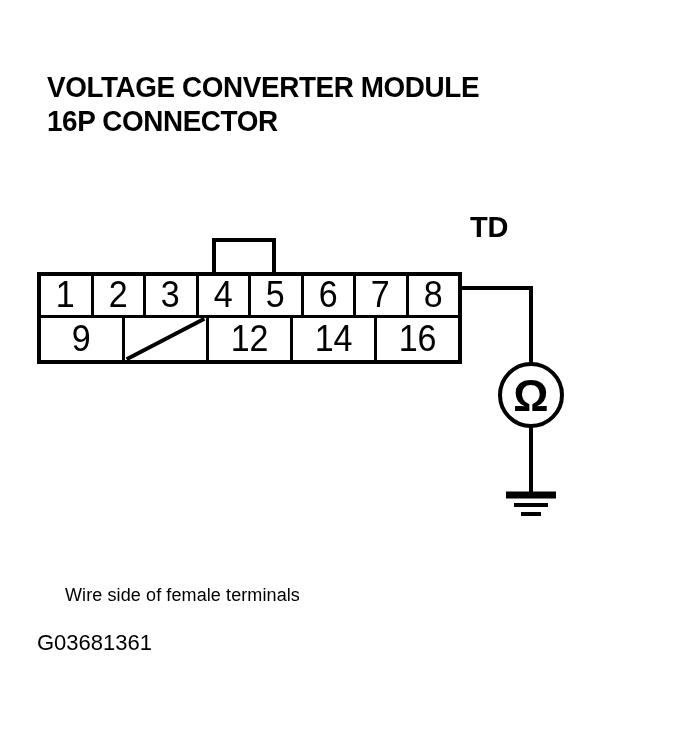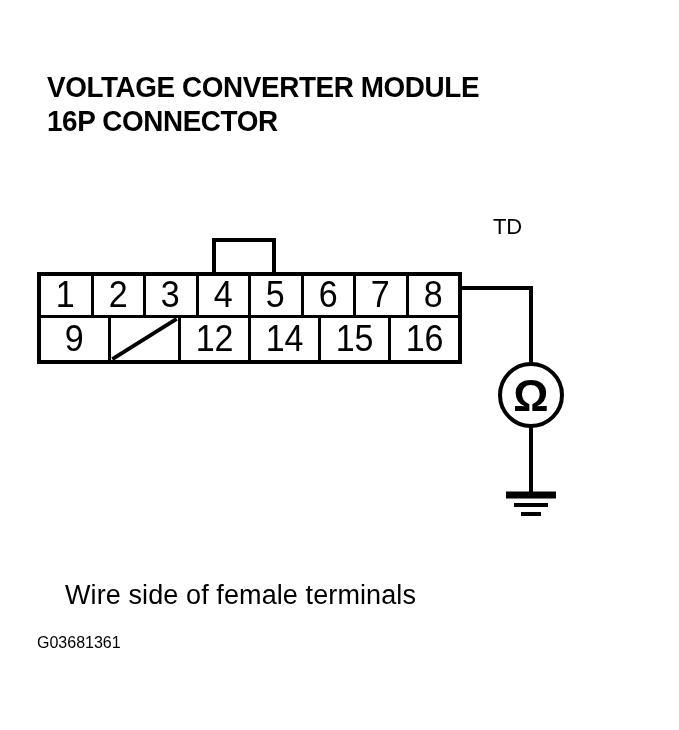--- a/index.html
+++ b/index.html
@@ -98,44 +98,44 @@
     left: 0;
     top: 0;
     width: 679px;
     height: 730px;
     pointer-events: none;
   }
 
   
   .lead-label {
     position: absolute;
-    left: 493px;
+    left: 470px;
     top: 211px;
-    font-weight: normal;
-    font-size: 22px;
+    font-weight: bold;
+    font-size: 29px;
     line-height: 32px;
     white-space: nowrap;
     letter-spacing: -0.3px;
   }
 
   
   .caption {
     position: absolute;
     left: 65px;
     top: 579px;
-    font-size: 27px;
+    font-size: 18px;
     line-height: 32px;
     white-space: nowrap;
     letter-spacing: 0.1px;
   }
   .figure-id {
     position: absolute;
     left: 37px;
     top: 629px;
-    font-size: 16px;
+    font-size: 22px;
     line-height: 27px;
     white-space: nowrap;
   }
 </style>
 </head>
 <body>
 
 <div id="root">
 
   <div class="title-block">
@@ -180,23 +180,20 @@
         <svg class="slash" viewBox="0 0 100 100" preserveAspectRatio="none">
           <line x1="2" y1="98" x2="98" y2="2" stroke="#000" stroke-width="4" vector-effect="non-scaling-stroke"></line>
         </svg>
 
       </div>
       <div class="cell">
         <span>12</span>
       </div>
       <div class="cell">
         <span>14</span>
-      </div>
-      <div class="cell">
-        <span>15</span>
       </div>
       <div class="cell">
         <span>16</span>
       </div>
     </div>
   </div>
 
   <div class="lead-label">
     <div>TD</div>
   </div>

